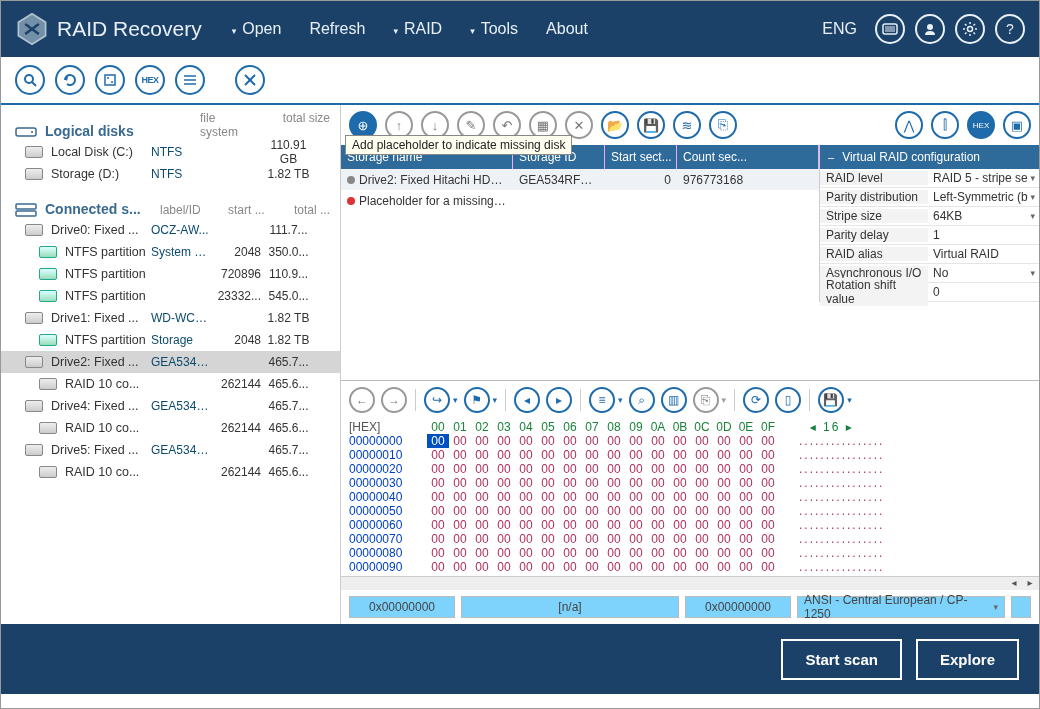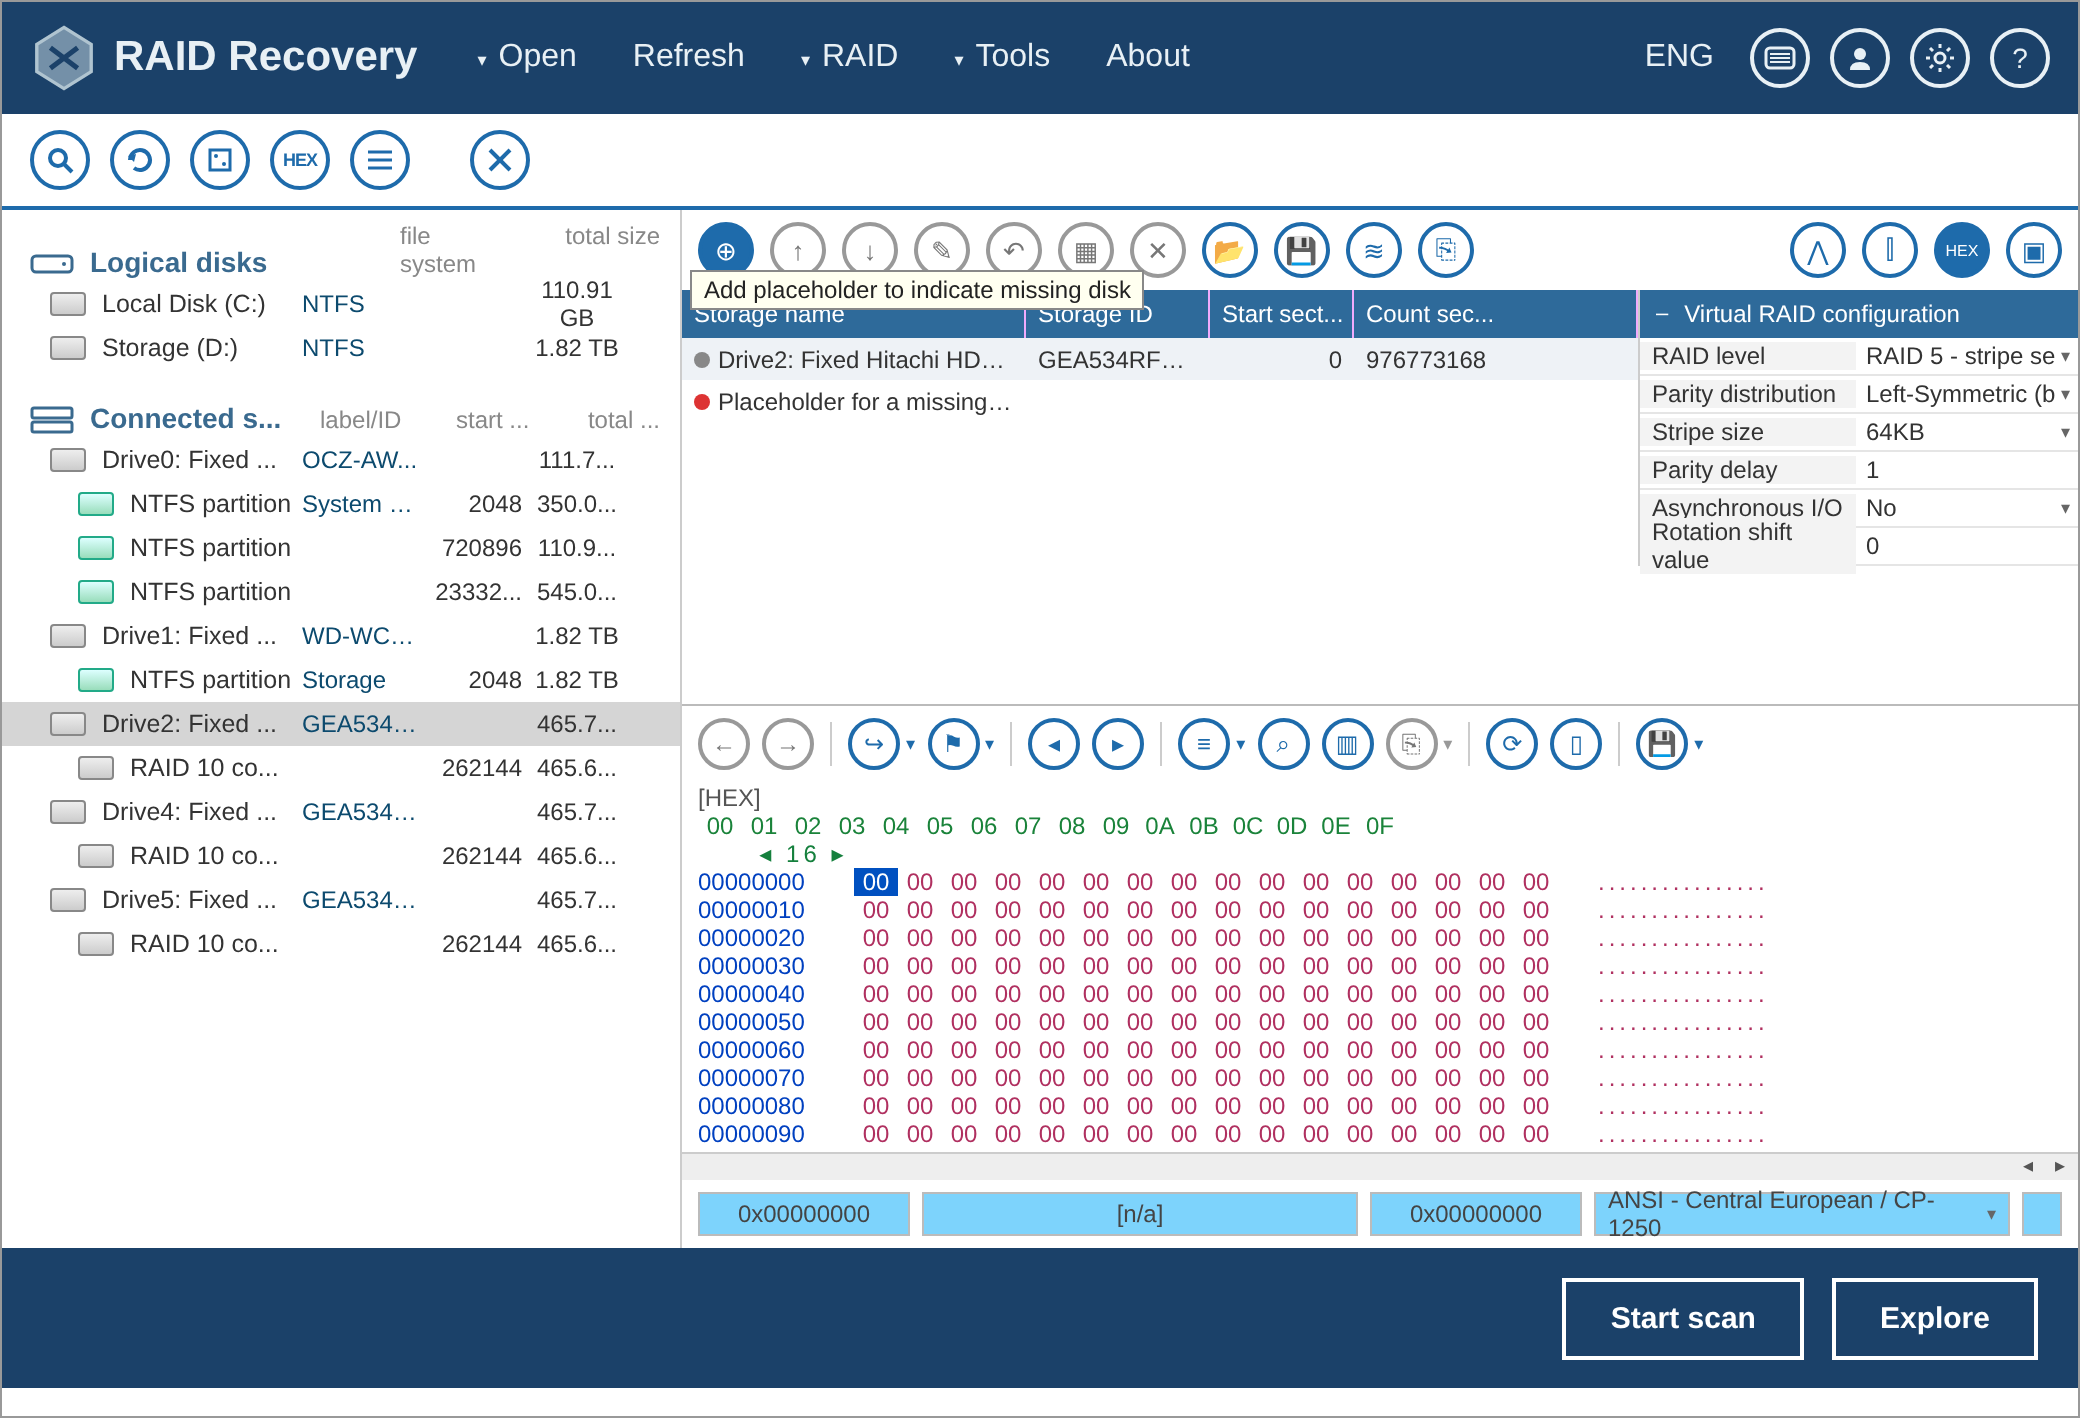--- a/index.html
+++ b/index.html
@@ -1,21 +1,21 @@
 <!DOCTYPE html>
 <html><head>
 <meta charset="utf-8">
 <style>
 * { box-sizing: border-box; margin: 0; padding: 0; font-family: "Segoe UI", Tahoma, sans-serif; }
 body { width: 1040px; height: 709px; background: #fff; overflow: hidden; border: 1px solid #999; font-size: 13px; color: #333; }
 
 
 .topbar { height: 56px; background: #1b4169; color: #fff; display: flex; align-items: center; padding: 0 14px; }
 .logo-icon { width: 34px; height: 34px; margin-right: 8px; }
-.app-title { font-size: 21px; font-weight: 700; color:#e8f0f5; margin-right: 30px; }
+.app-title { font-size: 21px; font-weight: 400; color:#e8f0f5; margin-right: 30px; }
 .menu { display: flex; gap: 28px; }
 .menu-item { color: #e8f0f5; font-size: 16px; cursor: pointer; }
 .menu-item .caret { font-size: 9px; margin-right: 6px; }
 .topbar-right { margin-left: auto; display: flex; align-items: center; gap: 10px; }
 .lang { font-size: 16px; color: #e8f0f5; margin-right: 8px; }
 .circ-btn { width: 30px; height: 30px; border: 2px solid #e8f0f5; border-radius: 50%; display: flex; align-items: center; justify-content: center; color: #e8f0f5; font-size: 14px; cursor: pointer; }
 
 
 .toolbar { height: 48px; display: flex; align-items: center; gap: 10px; padding: 0 14px; border-bottom: 2px solid #1e6bab; }
 .tb-btn { width: 30px; height: 30px; border: 2px solid #1e6bab; border-radius: 50%; display: flex; align-items: center; justify-content: center; color: #1e6bab; font-weight: bold; font-size: 11px; cursor: pointer; background:#fff; }
@@ -75,21 +75,21 @@
 
 
 .hex-toolbar { height:38px; border-top:1px solid #bbb; display:flex; align-items:center; gap:6px; padding:0 8px; margin-top:10px;}
 .htb { width:26px; height:26px; border:2px solid #999; border-radius:50%; display:flex; align-items:center; justify-content:center; color:#777; font-size:12px; cursor:pointer;}
 .htb.active{ border-color:#1e6bab; color:#1e6bab;}
 .hsep { width:1px; height:22px; background:#ccc; margin:0 2px;}
 .hcaret{ color:#1e6bab; font-size:9px; margin-left:-3px;}
 
 
 .hex-view { font-family: Consolas, monospace; font-size:12px; padding:2px 8px; overflow:hidden;}
-.hex-head { display:flex; color:#1a5;flex-direction:column;}
+.hex-head { display:flex; color:#1a5;}
 .hex-head .addr{ width:78px; color:#555;}
 .hex-head .byte{ width:22px; text-align:center; color:#1a833a;}
 .hex-head .asc{ margin-left:20px; letter-spacing:2px; color:#555;}
 .hex-line { display:flex; color:#b03060;}
 .hex-line .addr{ width:78px; color:#0040c0;}
 .hex-line .byte{ width:22px; text-align:center;}
 .hex-line .byte.hl{ background:#0050c0; color:#fff;}
 .hex-line .asc{ margin-left:20px; color:#b03060; letter-spacing:2px;}
 .hex-scroll{ display:flex; height:14px; background:#eee; border-top:1px solid #ccc;}
 .hex-scroll .bar{ margin-left:auto; display:flex; gap:2px; padding:0 2px;}
@@ -381,20 +381,24 @@
     <div class="k">Parity distribution</div>
               <div class="v">Left-Symmetric (b<span class="dd">▾</span></div>
             </div>
             <div class="rc-row">
     <div class="k">Stripe size</div>
               <div class="v">64KB<span class="dd">▾</span></div>
             </div>
             <div class="rc-row">
     <div class="k">Parity delay</div>
               <div class="v">1</div>
+            </div>
+            <div class="rc-row">
+    <div class="k">RAID alias</div>
+              <div class="v">Virtual RAID</div>
             </div>
             <div class="rc-row">
     <div class="k">Asynchronous I/O</div>
               <div class="v">No<span class="dd">▾</span></div>
             </div>
             <div class="rc-row">
     <div class="k">Rotation shift value</div>
               <div class="v">0</div>
             </div>
           </div>

